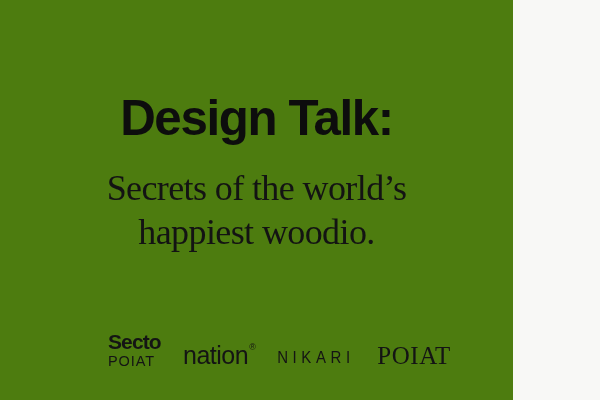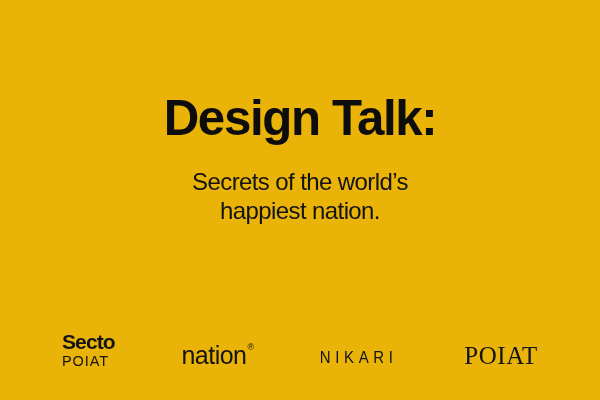--- a/index.html
+++ b/index.html
@@ -10,23 +10,23 @@
     width: 600px;
     height: 400px;
     overflow: hidden;
     background: #f8f8f6;
     font-family: "Liberation Sans", sans-serif;
     -webkit-font-smoothing: antialiased;
   }
 
   .slide {
     position: relative;
-    width: 600px;
+    width: 513px;
     height: 400px;
-    background: #eab308;
+    background: #4d7c0f;
     box-sizing: border-box;
   }
 
   
   .headline-block {
     position: absolute;
     left: 0;
     right: 0;
     top: 92px;
     text-align: center;
@@ -39,23 +39,23 @@
     font-size: 50px;
     line-height: 1.06;
     letter-spacing: -1.4px;
     color: #0d0d0d;
     transform: scaleX(0.985);
   }
 
   .subtitle {
     margin: 0;
     padding-top: 22px;
-    font-family: Liberation Sans, sans-serif;
+    font-family: Liberation Serif, serif;
     font-weight: 400;
-    font-size: 24px;
+    font-size: 36px;
     line-height: 1.22;
     letter-spacing: -0.6px;
     color: #131313;
   }
   .subtitle .line {
     display: block;
   }
 
   
   .logo-strip {
@@ -76,20 +76,21 @@
     line-height: 1;
     white-space: nowrap;
     display: block;
   }
 
   
   .logo-secto {
     text-align: left;
     margin-right: auto;
     padding-bottom: 1px;
+    margin-left: 46px;
   }
   .logo-secto .secto-main {
     display: block;
     font-family: "Liberation Sans", sans-serif;
     font-weight: 700;
     font-size: 21px;
     letter-spacing: -0.9px;
     line-height: 1;
   }
   .logo-secto .secto-sub {
@@ -147,21 +148,21 @@
 </head>
 <body>
 
 <div class="slide">
 
   <div class="headline-block">
     <h1 class="headline">Design Talk:</h1>
 
     <p class="subtitle">
       <span class="line">Secrets of the world’s</span>
-      <span class="line">happiest nation.</span>
+      <span class="line">happiest woodio.</span>
     </p>
   </div>
 
   <div class="logo-strip">
 
     <div class="logo logo-secto">
       <span class="secto-main">Secto</span>
       <span class="secto-sub">POIAT</span>
     </div>
 

